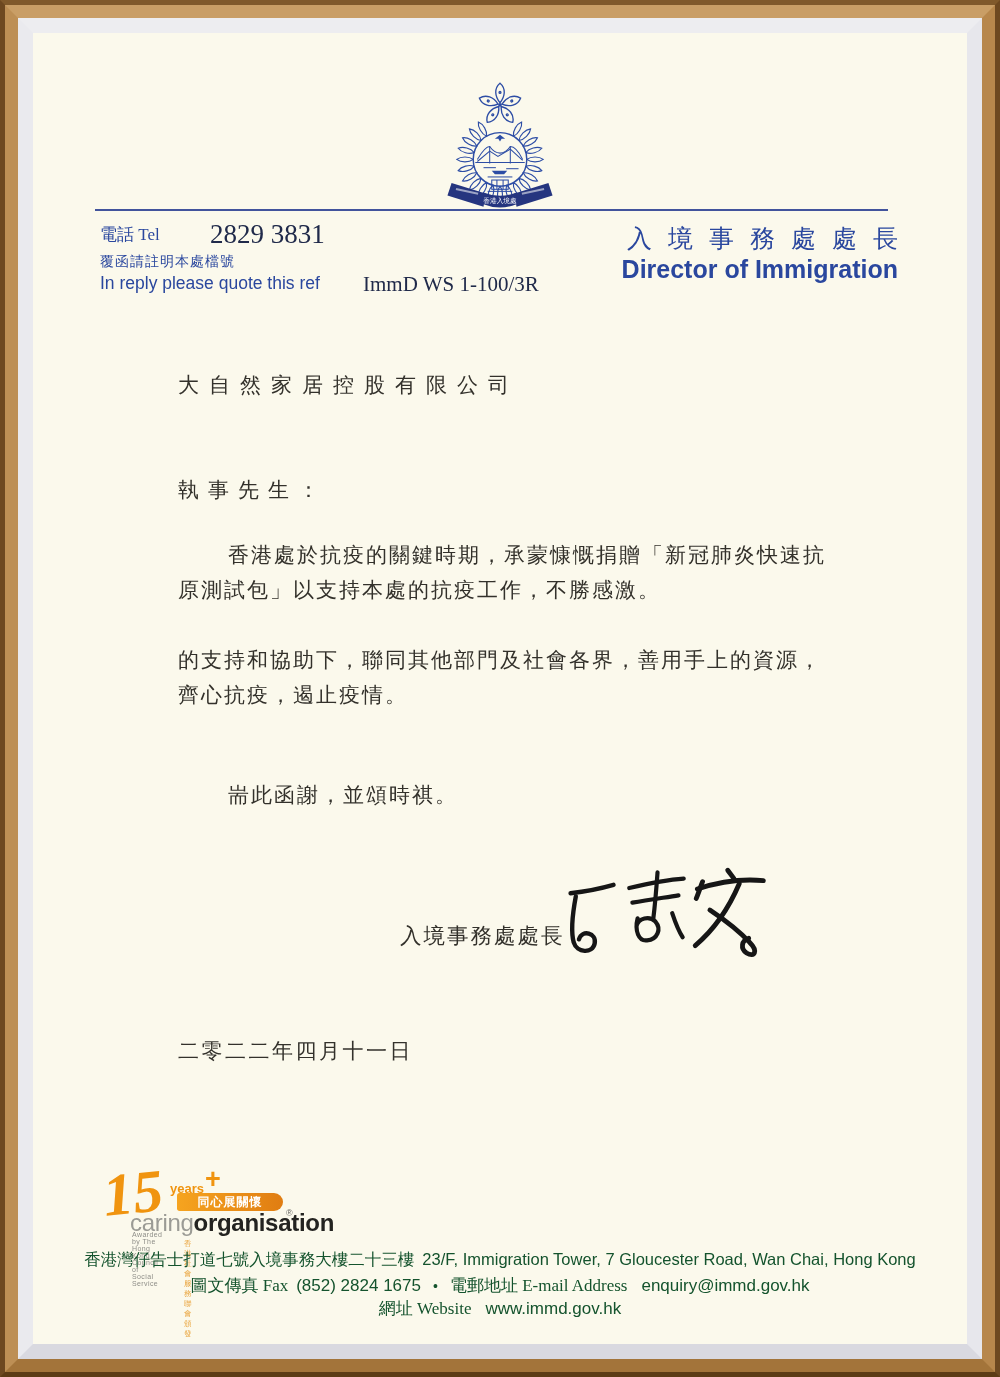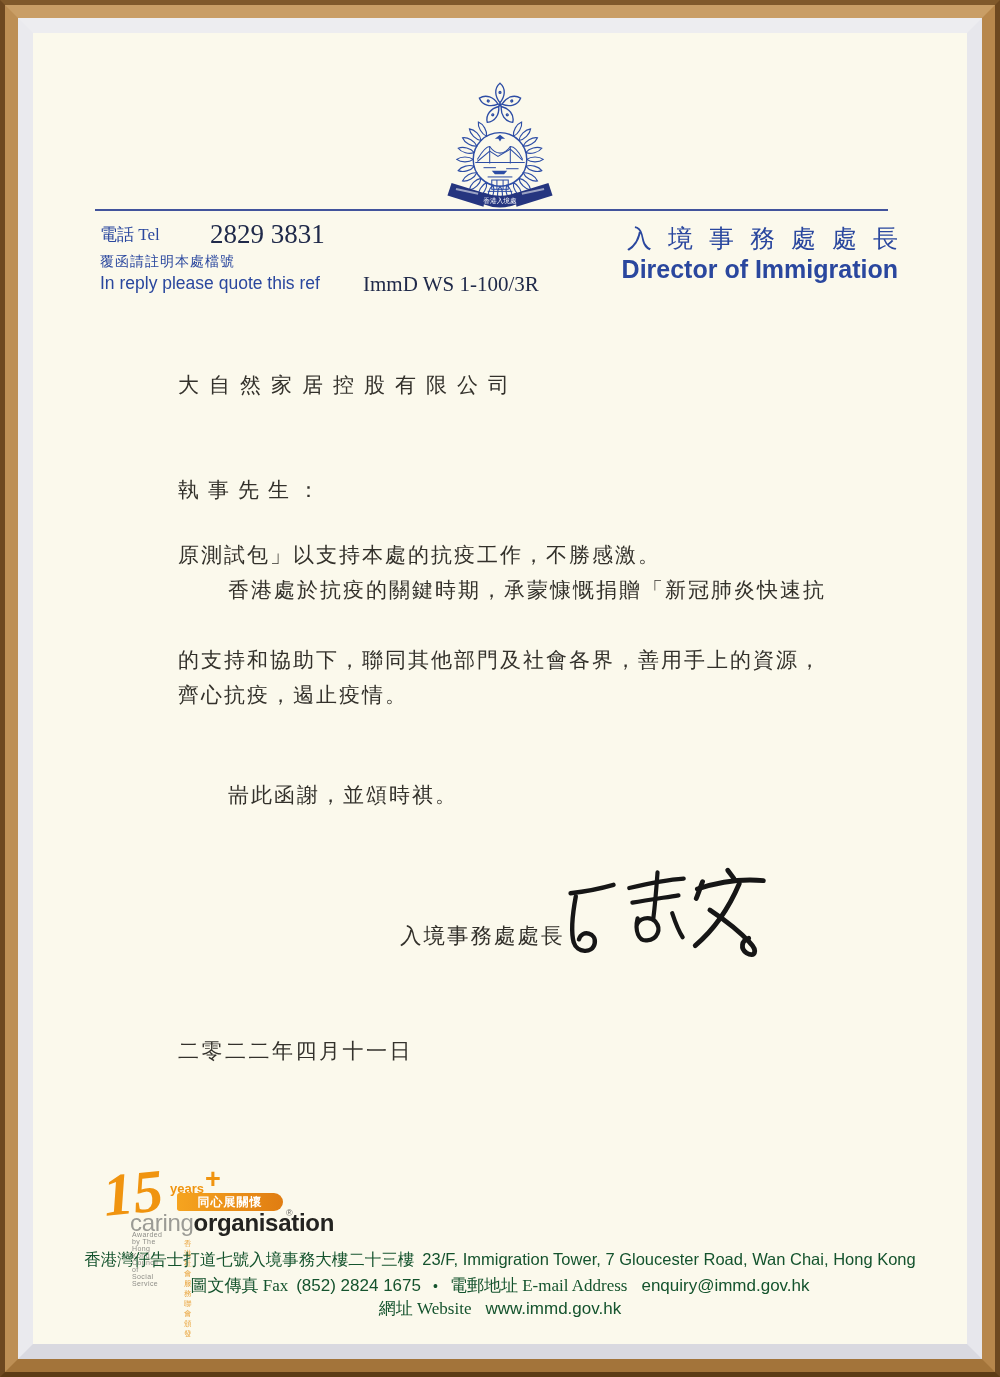--- a/index.html
+++ b/index.html
@@ -171,22 +171,22 @@
     <div class="ref-zh blue zh-serif">覆函請註明本處檔號</div>
     <div class="ref-en blue">In reply please quote this ref</div>
     <div class="ref-value dark-serif">ImmD WS 1-100/3R</div>
     <div class="title-zh blue zh-serif">入境事務處處長</div>
     <div class="title-en blue">Director of Immigration</div>
 
     <div class="recipient body-text">大自然家居控股有限公司</div>
     <div class="salutation body-text">執事先生：</div>
 
     <div class="para p1 body-text">
+      <div class="line indent">香港處於抗疫的關鍵時期，承蒙慷慨捐贈「新冠肺炎快速抗</div>
       <div class="line">原測試包」以支持本處的抗疫工作，不勝感激。</div>
-      <div class="line indent">香港處於抗疫的關鍵時期，承蒙慷慨捐贈「新冠肺炎快速抗</div>
     </div>
     <div class="para p2 body-text">
       <div class="line">的支持和協助下，聯同其他部門及社會各界，善用手上的資源，</div>
       <div class="line">齊心抗疫，遏止疫情。</div>
     </div>
     <div class="para p3 body-text">
       <div class="line indent">耑此函謝，並頌時祺。</div>
     </div>
 
     <div class="signoff-title body-text">入境事務處處長</div>

